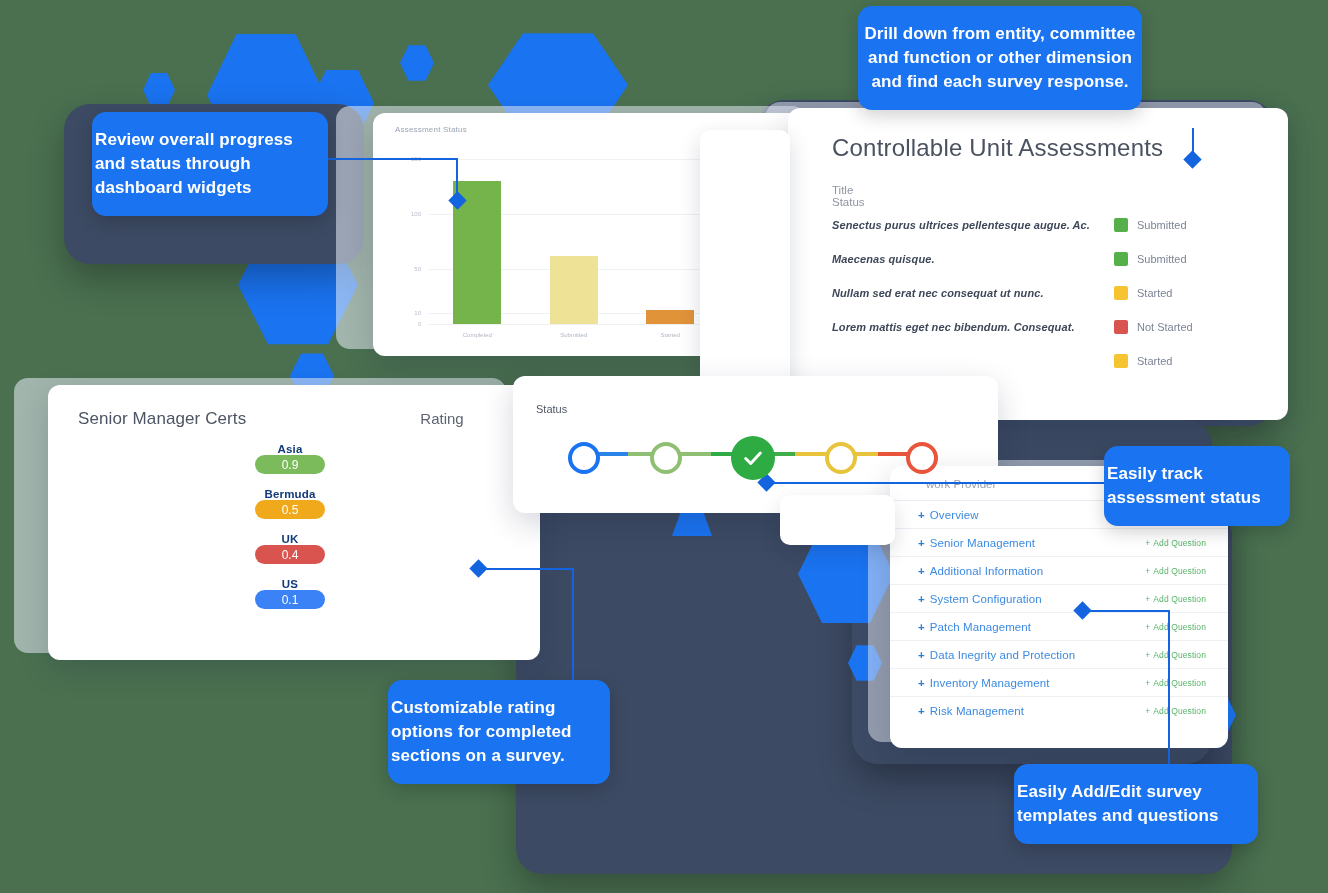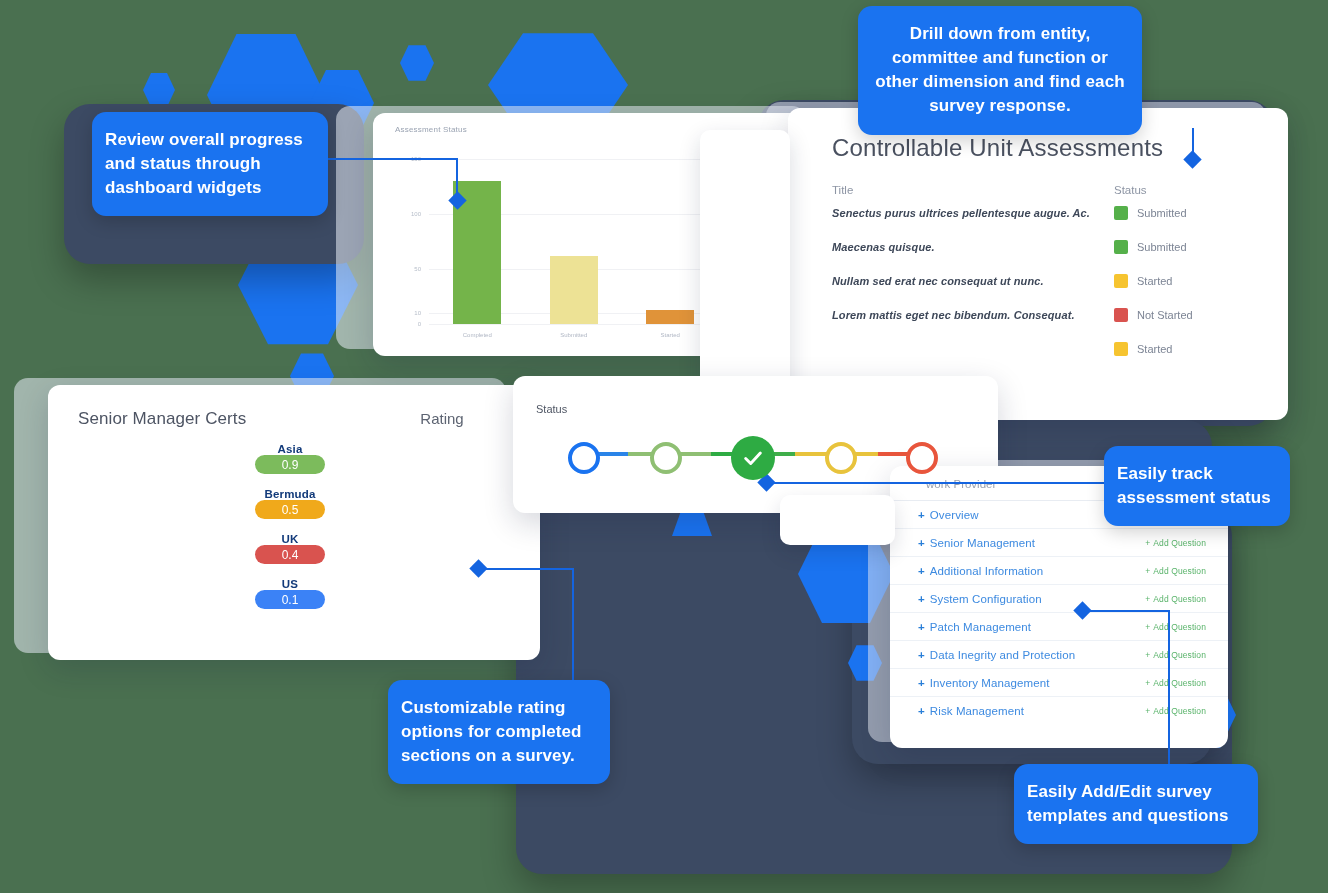--- a/index.html
+++ b/index.html
@@ -45,21 +45,21 @@
 
   
   .callout {
     position: absolute;
     background: #1a73f0;
     color: #fff;
     border-radius: 14px;
     font-weight: 700;
     font-size: 17px;
     line-height: 1.42;
-    padding: 16px 13px;
+    padding: 16px 3px;
     letter-spacing: .1px;
     box-shadow: 0 6px 18px rgba(0,0,0,.18);
   }
   .callout.center { text-align: center; }
 
   
   .lead { position: absolute; background: #1464e0; }
   .lead.h { height: 2px; }
   .lead.v { width: 2px; }
   .diamond {
@@ -93,21 +93,21 @@
   }
 
   
   #assess-card { left: 760px; top: 108px; width: 500px; height: 312px; }
   #assess-card .pad { padding: 26px 34px 0 44px; }
   .assess-title {
     font-size: 24px; color: #4a5160; font-weight: 400; letter-spacing: .2px;
   }
   .assess-head {
     display: flex; margin-top: 22px;
-    font-size: 11.5px; color: #8d95a4;
+    font-size: 11.5px; color: #8d95a4; flex-direction: column;
   }
   .assess-head .c1 { flex: 1; }
   .assess-head .c2 { width: 140px; }
   .assess-row {
     display: flex; align-items: center;
     padding: 10px 0; font-size: 11px;
   }
   .assess-row .c1 { flex: 1; color: #3d4758; font-weight: 700; letter-spacing: .1px; font-style: italic; }
   .assess-row .c2 { width: 140px; display: flex; align-items: center; gap: 9px; color: #7c8494; font-weight: 400; }
   .swatch { width: 14px; height: 14px; border-radius: 2px; flex: none; }

